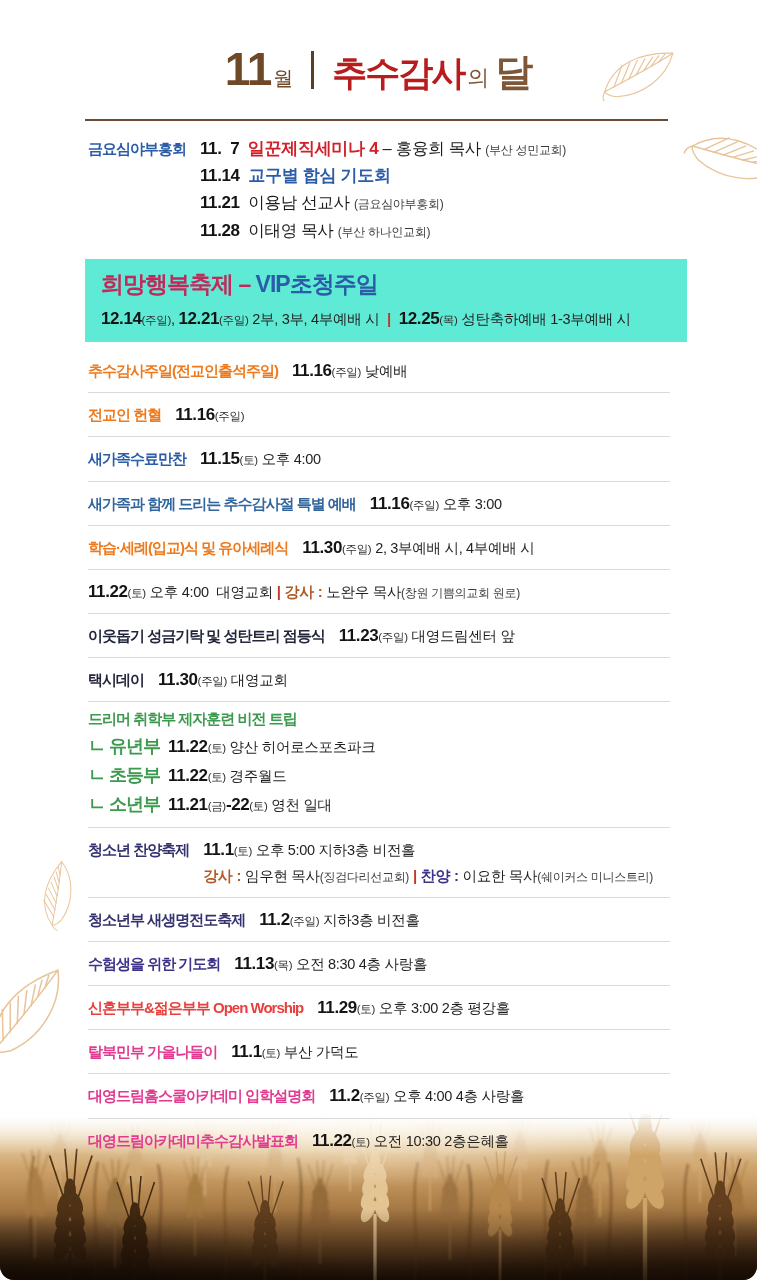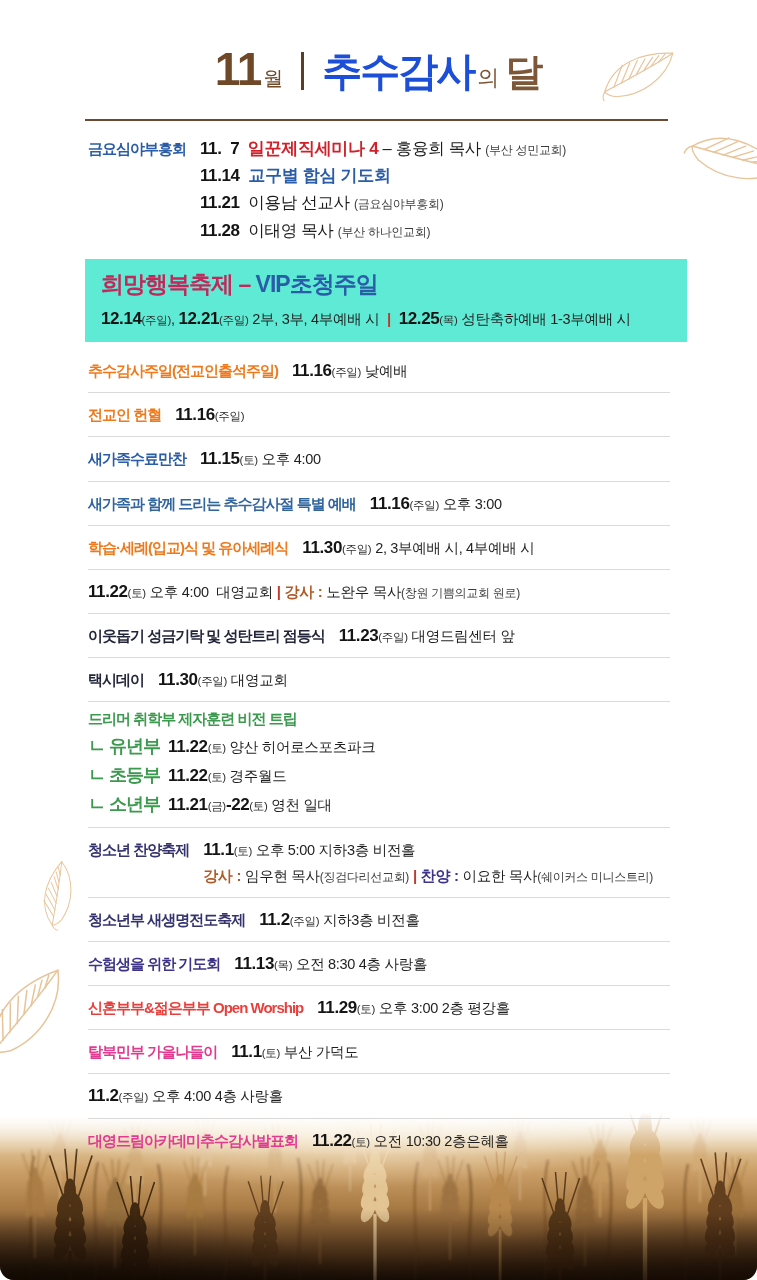--- a/index.html
+++ b/index.html
@@ -6,21 +6,21 @@
   html,body{margin:0;padding:0;background:#ffffff;}
   .page{position:relative;width:757px;height:1280px;background:#ffffff;overflow:hidden;
         font-family:"Liberation Sans","DejaVu Sans",sans-serif;border-radius:14px;}
 
   
   .header{position:absolute;top:42px;left:0;width:100%;display:flex;justify-content:center;
           align-items:baseline;color:#6f4828;z-index:3;}
   .month-number{font-size:46px;font-weight:700;letter-spacing:-1px;color:#6f4828;}
   .month-suffix{font-size:20px;font-weight:500;margin-left:2px;color:#6f4828;}
   .title-bar{width:3px;height:38px;background:#5c3e24;margin:0 18px;align-self:center;}
-  .title-main{font-size:40px;font-weight:800;letter-spacing:-2px;color:#1d4ed8;}
+  .title-main{font-size:35px;font-weight:800;letter-spacing:-2px;color:#b91c1c;}
   .title-particle{font-size:22px;font-weight:400;margin:0 6px 0 3px;color:#7d5737;}
   .title-last{font-size:38px;font-weight:600;letter-spacing:-1px;color:#7d5737;}
   .top-rule{position:absolute;left:85px;top:119px;width:583px;height:2px;background:#6b4a33;z-index:3;}
 
   
   .content{position:absolute;left:88px;top:127px;width:582px;z-index:3;}
   .section{display:flex;align-items:baseline;padding:8px 0;border-top:1px solid #dadada;}
   .section:first-child,.section.highlight,.section.highlight + .section{border-top:none;}
   .section.stack{display:block;}
   .sec-title{margin:0 14px 0 0;font-size:15px;font-weight:700;letter-spacing:-1px;flex:none;}
@@ -203,20 +203,21 @@
           <div class="line"><span class="seg seg-date">11.29</span><span class="seg seg-paren">(토)</span><span class="seg seg-plain"> 오후 3:00 2층 평강홀</span></div>
         </div>
       </section>
       <section class="section">
         <h2 class="sec-title" style="color: rgb(226, 58, 144);">탈북민부 가을나들이</h2>
         <div class="lines">
           <div class="line"><span class="seg seg-date">11.1</span><span class="seg seg-paren">(토)</span><span class="seg seg-plain"> 부산 가덕도</span></div>
         </div>
       </section>
       <section class="section">
+        <h2 class="sec-title" style="color: rgb(226, 58, 144);">대영드림홈스쿨아카데미 입학설명회</h2>
         <div class="lines">
           <div class="line"><span class="seg seg-date">11.2</span><span class="seg seg-paren">(주일)</span><span class="seg seg-plain"> 오후 4:00 4층 사랑홀</span></div>
         </div>
       </section>
       <section class="section">
         <h2 class="sec-title" style="color: rgb(226, 58, 144);">대영드림아카데미추수감사발표회</h2>
         <div class="lines">
           <div class="line"><span class="seg seg-date">11.22</span><span class="seg seg-paren">(토)</span><span class="seg seg-plain"> 오전 10:30 2층은혜홀</span></div>
         </div>
       </section>

